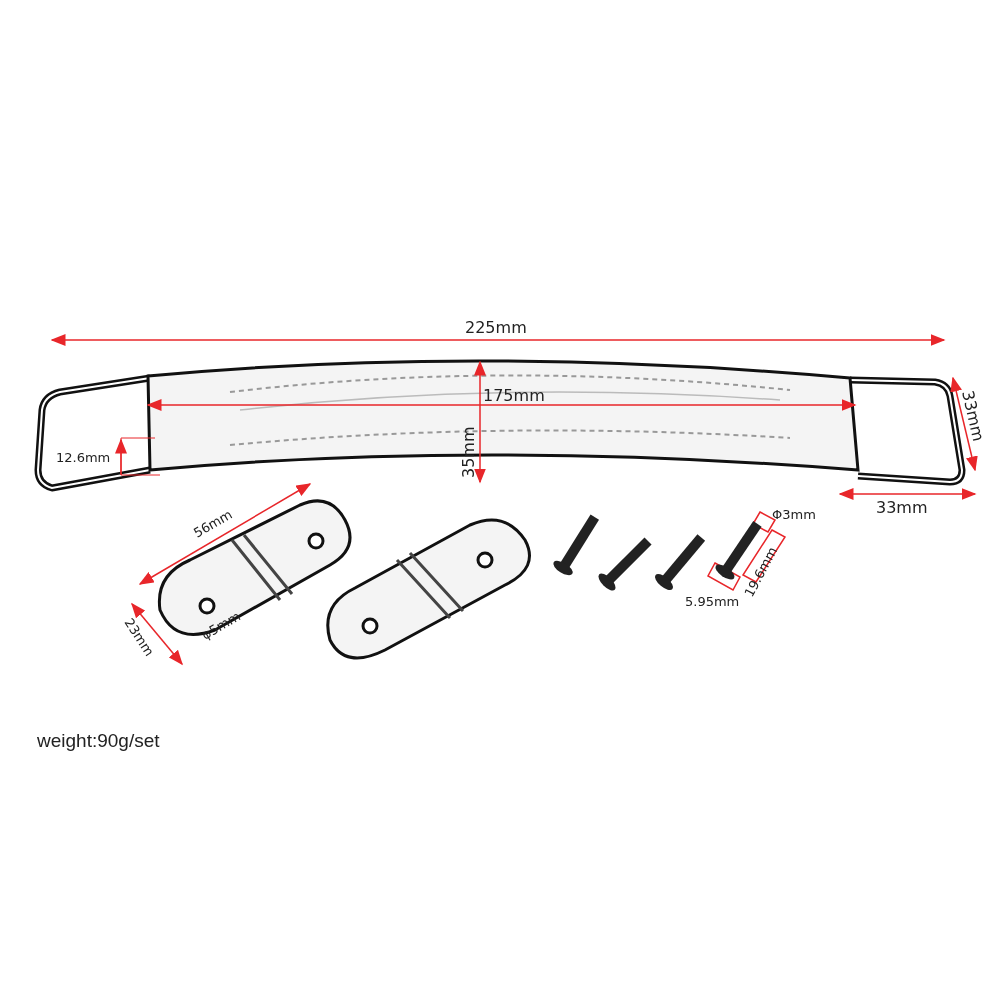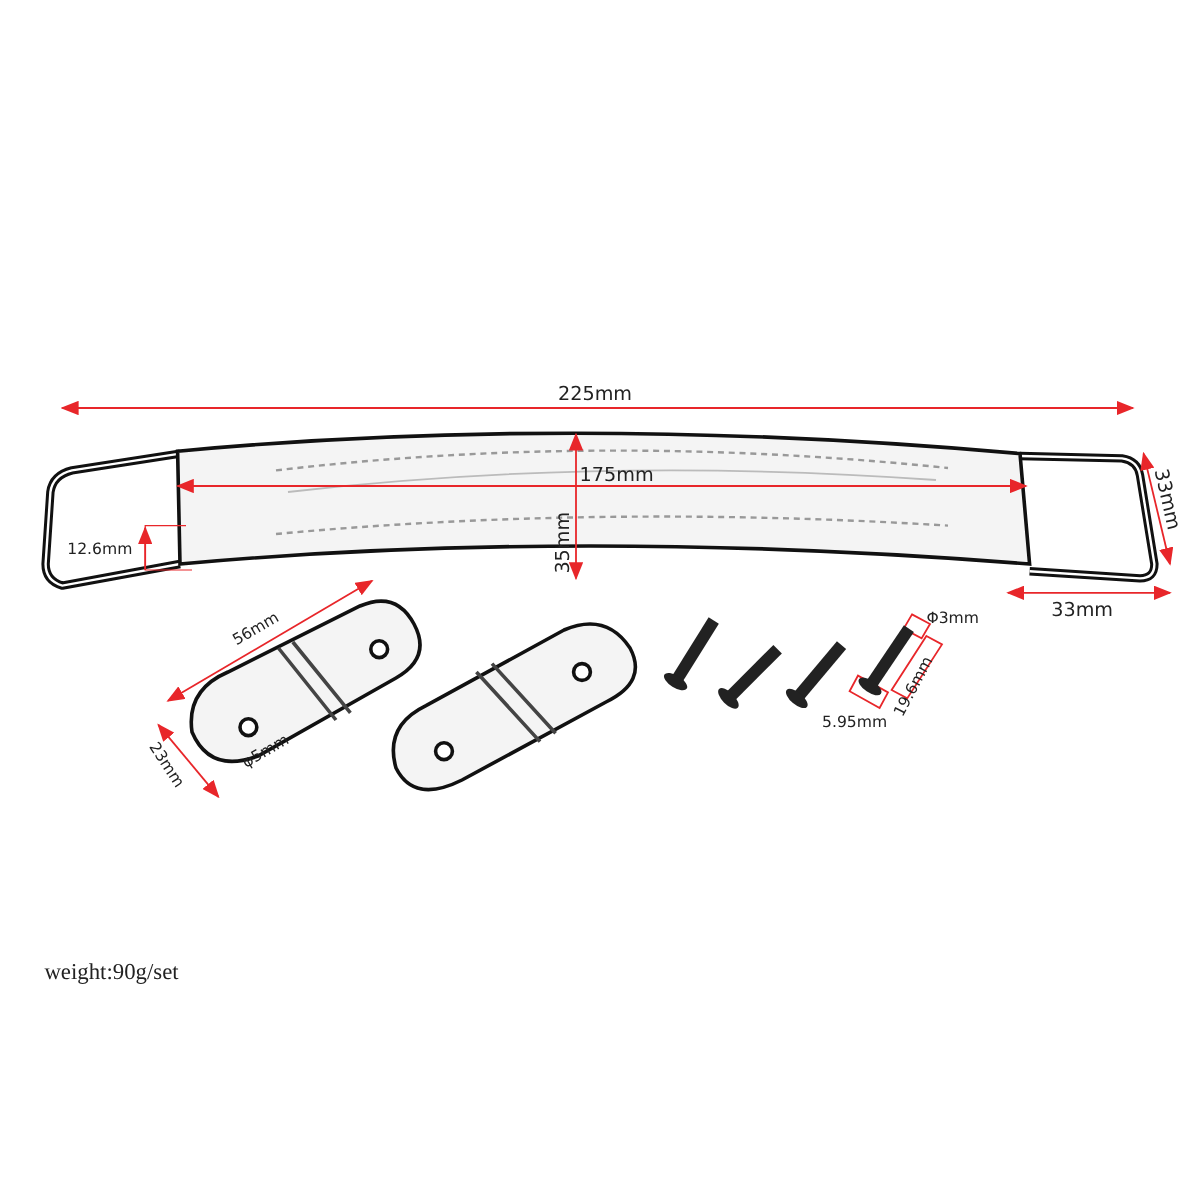--- a/index.html
+++ b/index.html
@@ -1,20 +1,20 @@
 <!DOCTYPE html>
 <html><head>
 <meta charset="utf-8">
 <style>
   html,body{margin:0;padding:0;background:#fff;}
   body{width:1002px;height:1002px;position:relative;overflow:hidden;font-family:"DejaVu Sans","Liberation Sans",sans-serif;}
   svg{position:absolute;left:0;top:0;}
   .dim{fill:#222;font-size:16px;}
   .dim-sm{fill:#222;font-size:13px;}
-  .weight{position:absolute;left:37px;top:800px;font-size:19px;color:#222;font-family:Liberation Serif, serif;}
+  .weight{position:absolute;left:37px;top:730px;font-size:19px;color:#222;font-family:Liberation Sans, sans-serif;}
 </style>
 </head>
 <body>
 
 <svg width="1002" height="1002" viewBox="0 0 1002 1002">
   <defs>
     <marker id="arr" markerWidth="10" markerHeight="8" refX="9" refY="4" orient="auto-start-reverse">
       <path d="M0,0 L10,4 L0,8 z" fill="#e8262a"></path>
     </marker>
   </defs>

